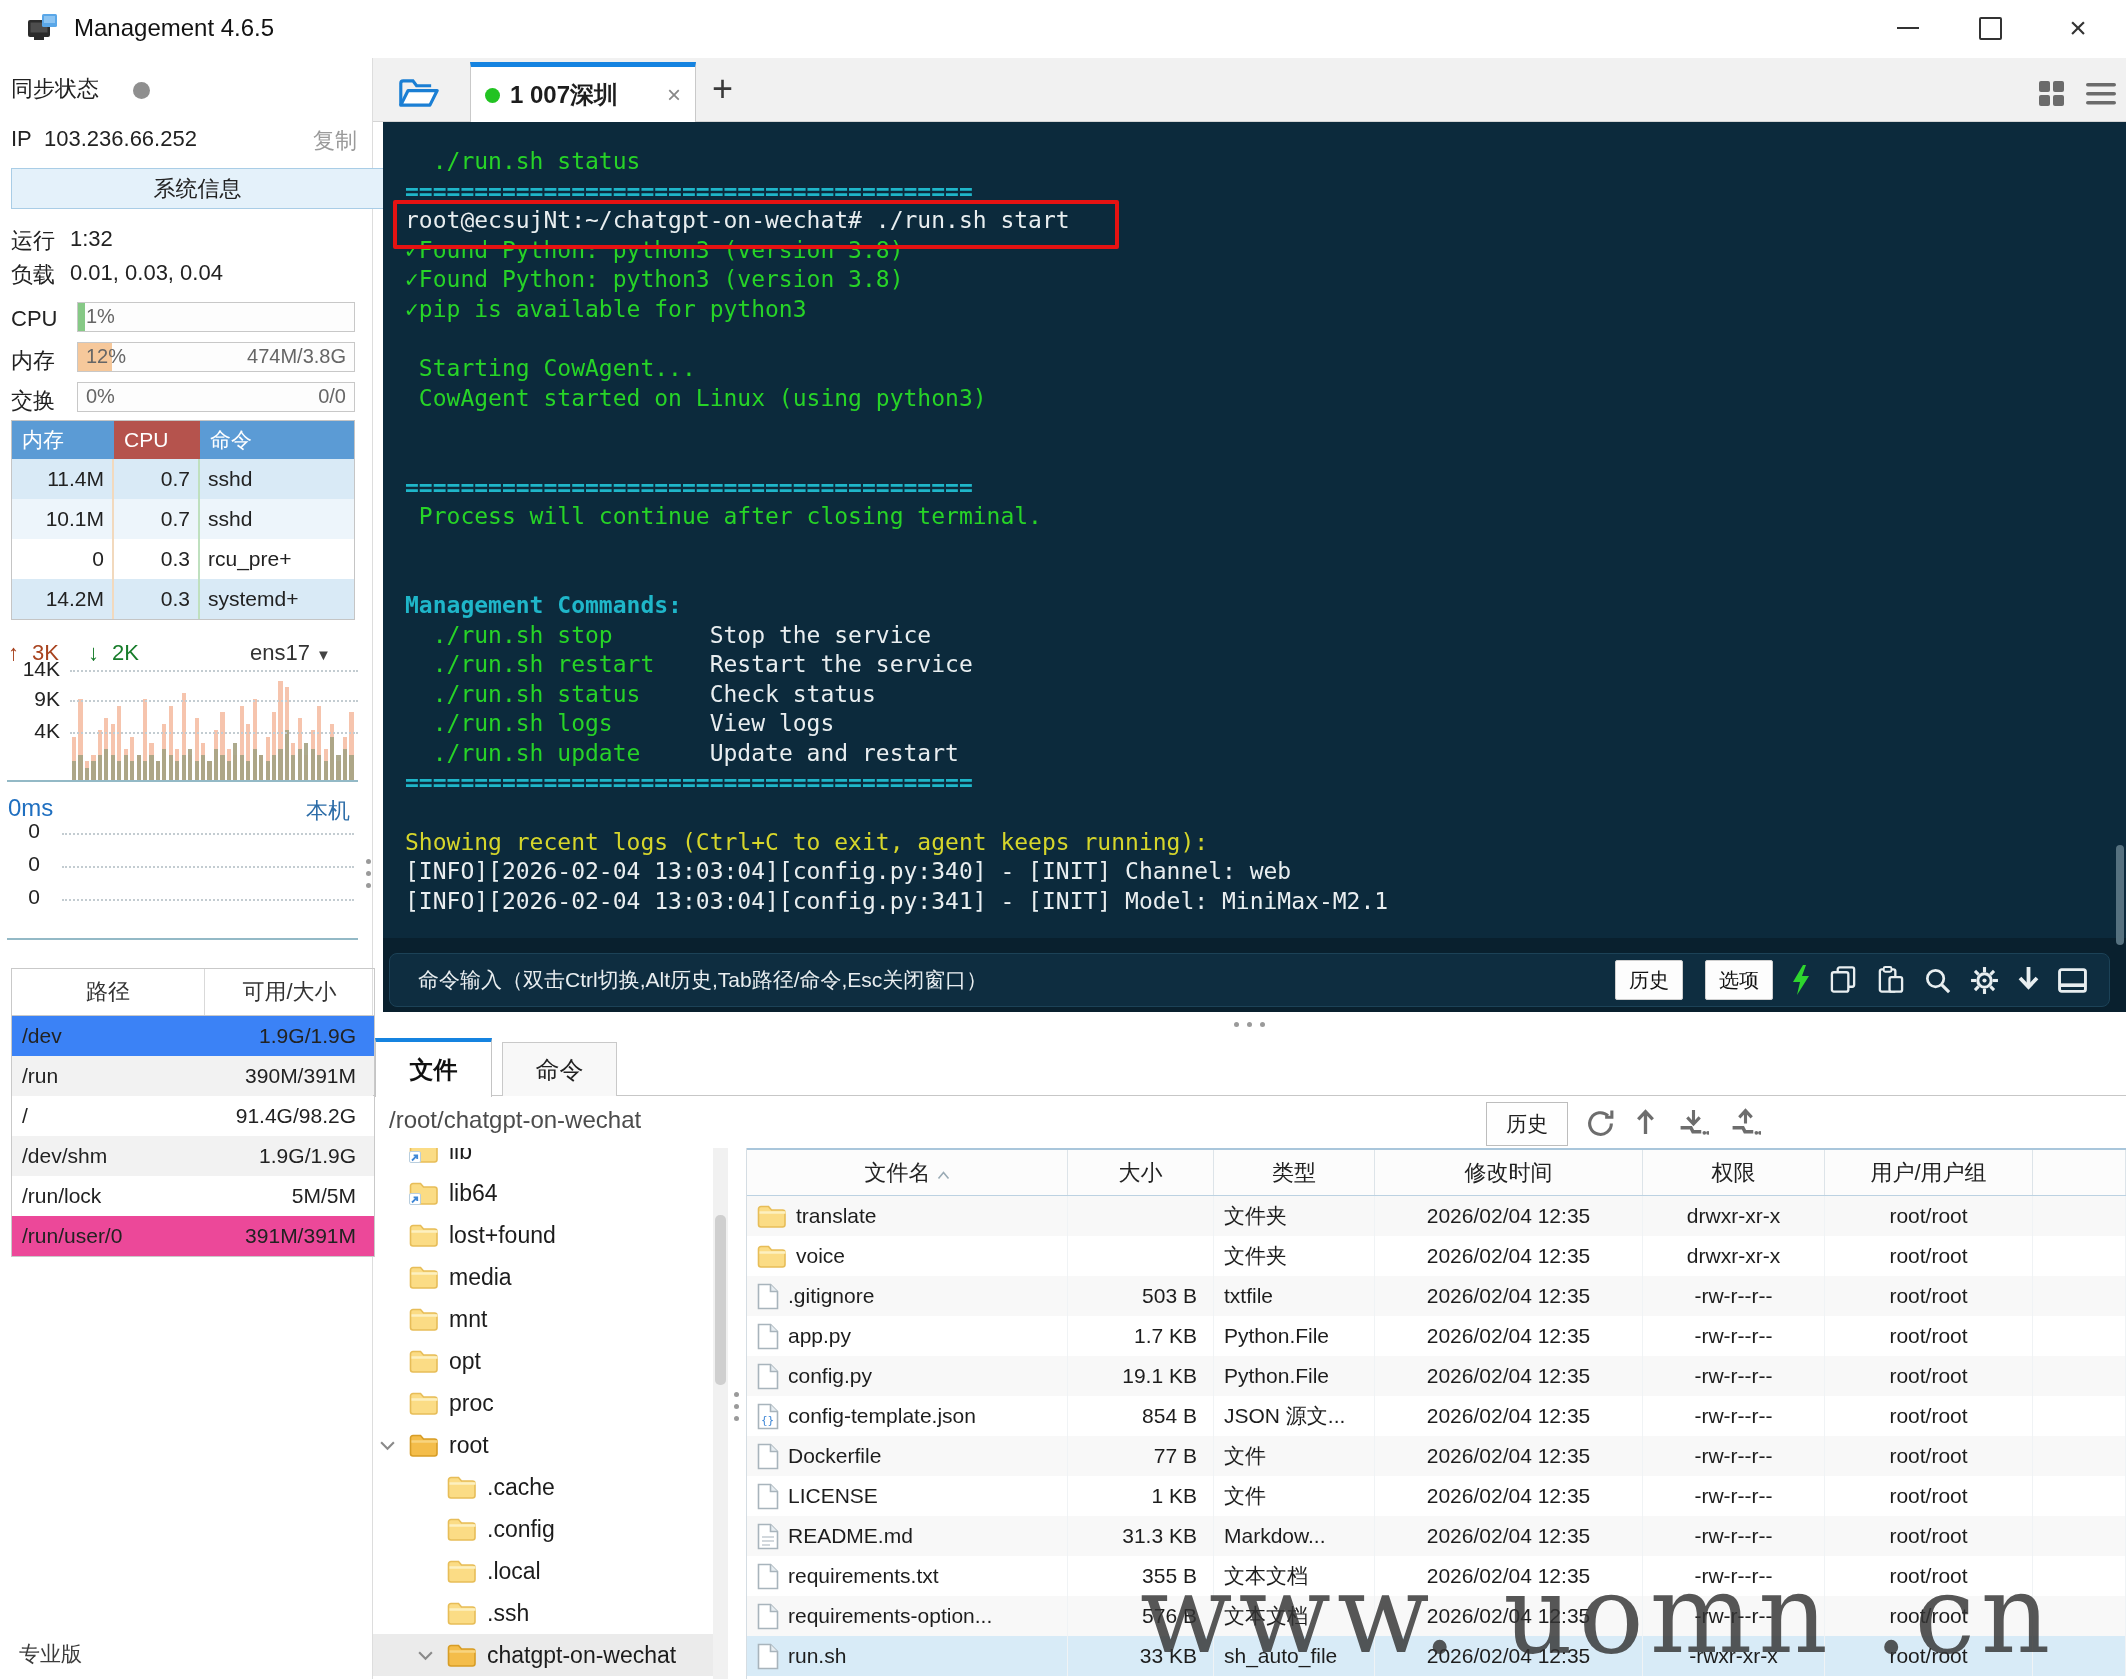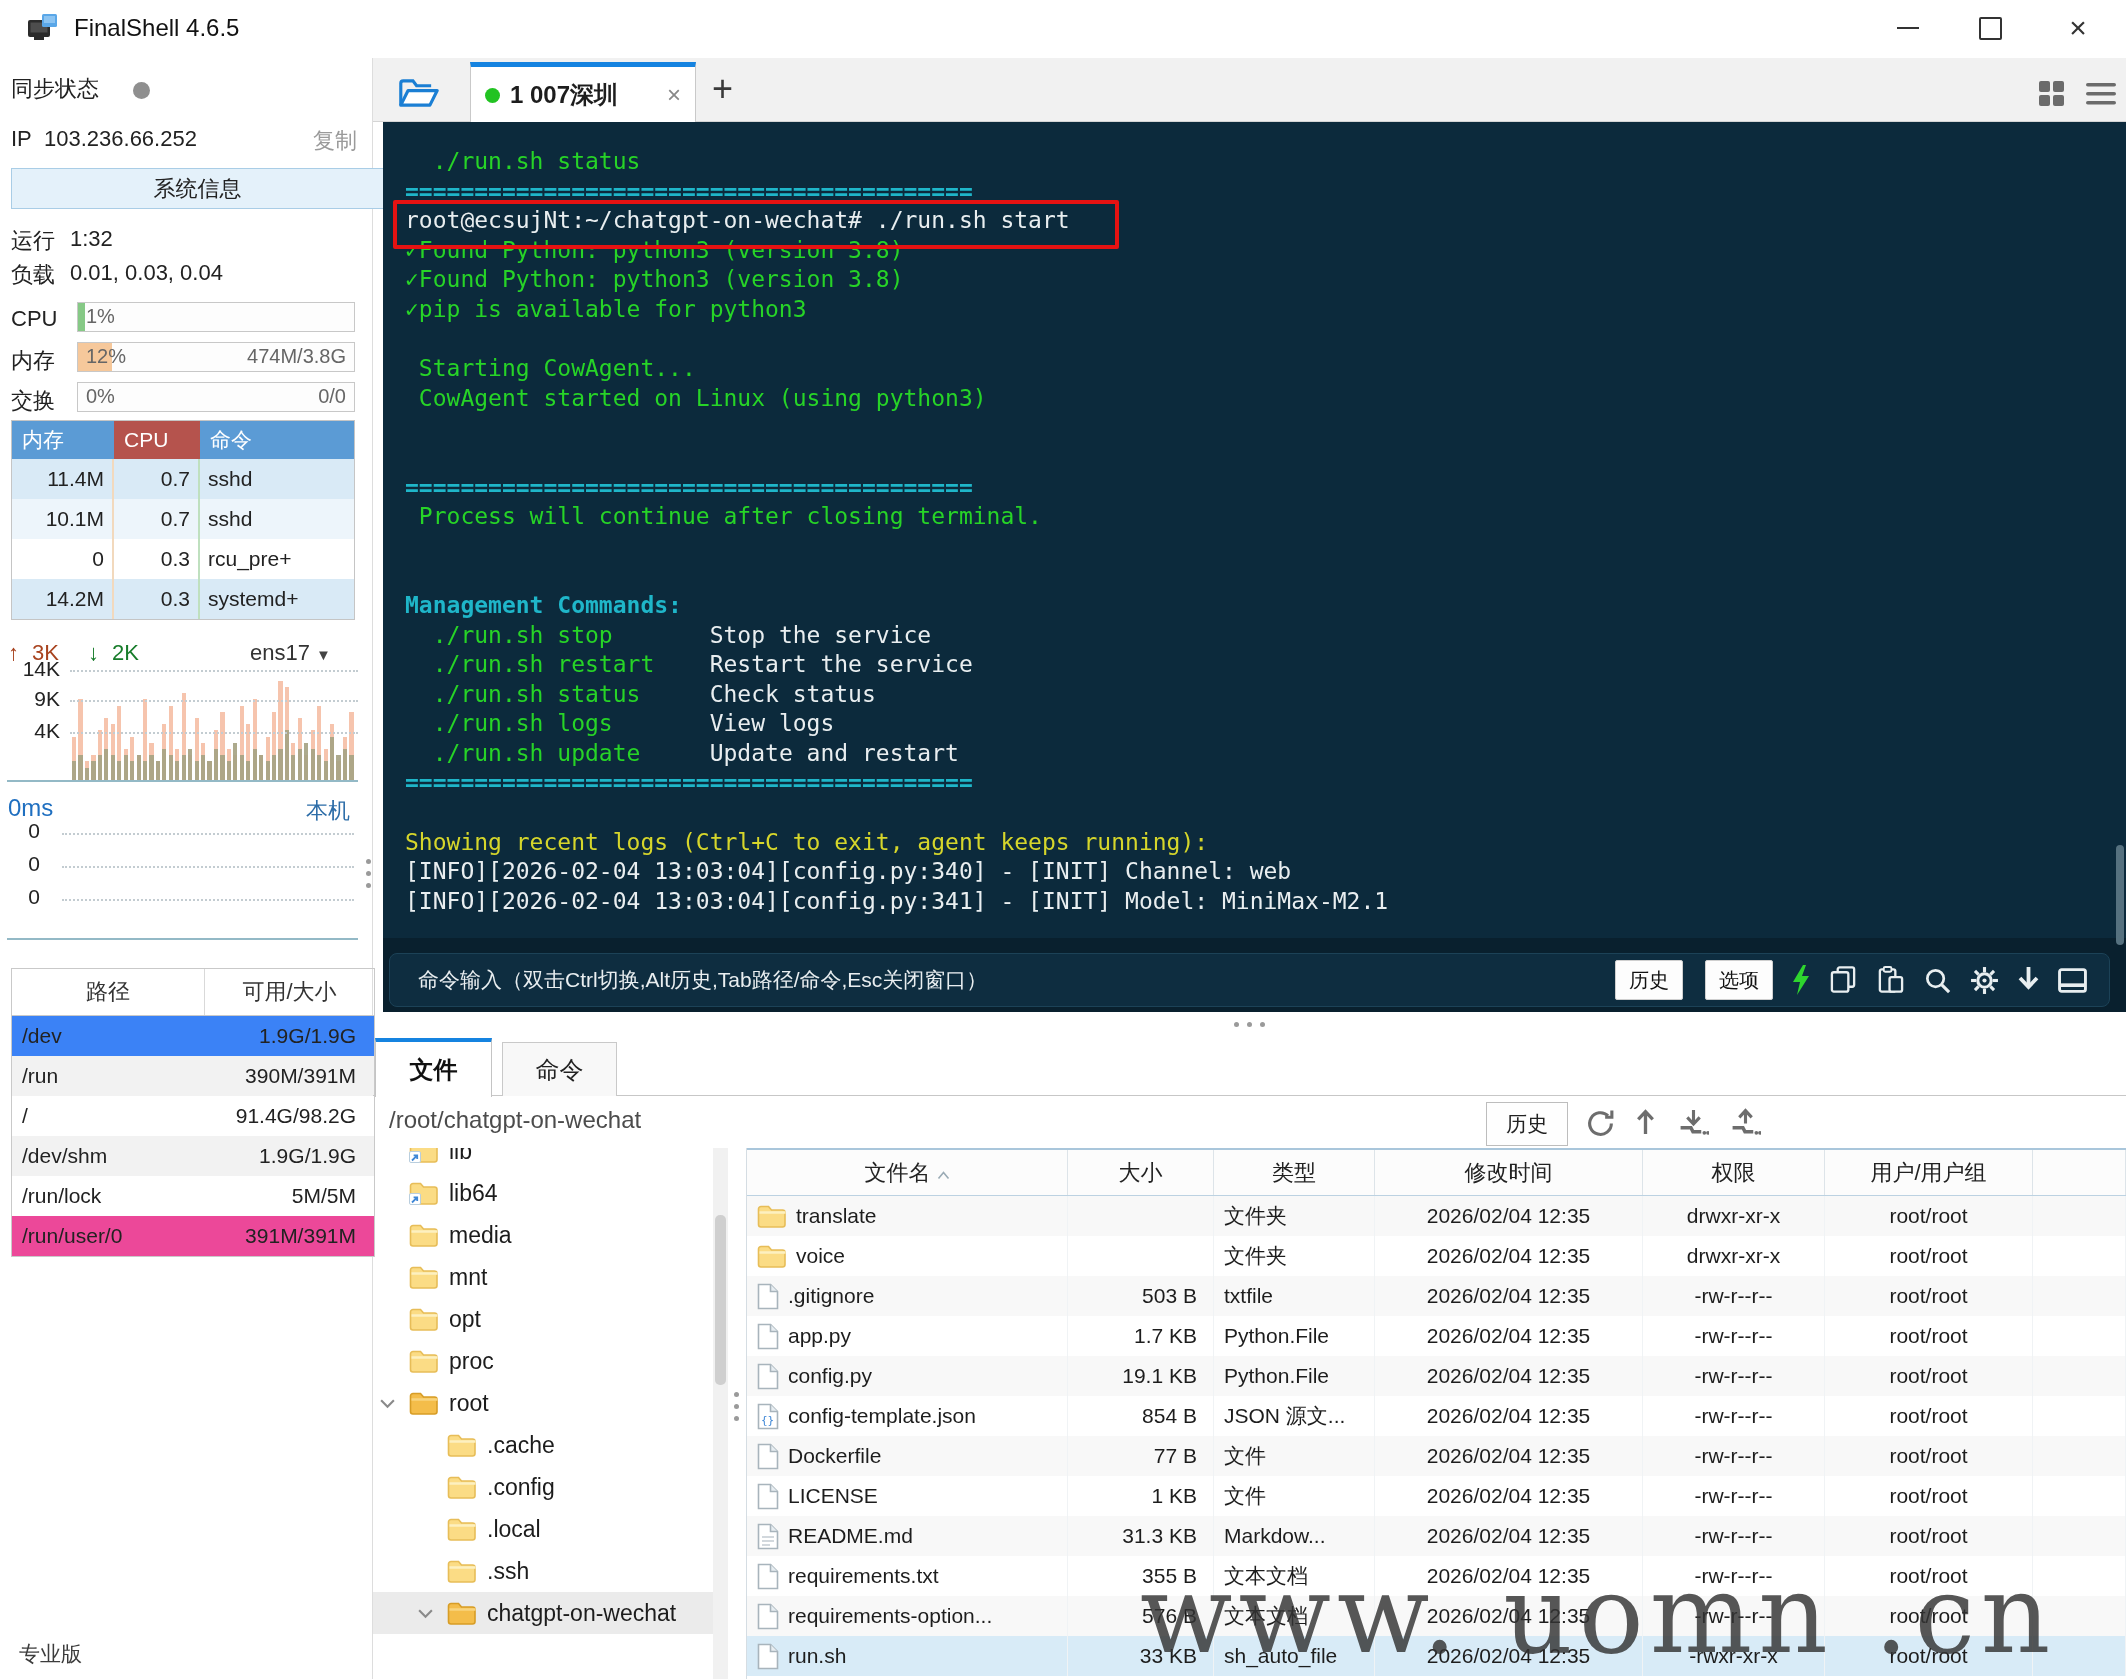--- a/index.html
+++ b/index.html
@@ -85,21 +85,21 @@
 <div class="abs" id="titlebar">
   <span class="abs" style="left:26px;top:12px;">
     <svg width="34" height="32">
         <rect x="2" y="8" width="22" height="17" rx="2" fill="#2b2b2b"></rect>
         <rect x="4.5" y="10.5" width="17" height="10" fill="#4d4d4d"></rect>
         <rect x="8" y="25" width="10" height="3" fill="#2b2b2b"></rect>
         <rect x="16" y="2" width="15" height="13" rx="1.5" fill="#5aa7e8"></rect>
         <rect x="18" y="4" width="11" height="7" fill="#8cc4f2"></rect>
       </svg>
   </span>
-  <span class="abs" id="title-text">FinalShell 4.6.5</span>
+  <span class="abs" id="title-text">Management 4.6.5</span>
   <div class="abs winbtn" style="left:1880px;">
       <div style="width:22px;height:2px;background:#333;"></div>
     </div>
   <div class="abs winbtn" style="left:1962px;">
       <div style="width:19px;height:19px;border:2px solid #333;border-radius:2px;"></div>
     </div>
   <div class="abs winbtn" style="left:2050px;font-size:30px;color:#333;">×</div>
 </div>
 
 <div class="abs" id="sidebar">
@@ -498,20 +498,29 @@
         </span>
         <span class="nm">lib64</span>
       </div>
       <div class="tree-item" style="padding-left: 36px;">
         <span style="display: inline-flex;">
           <svg width="30" height="24" viewBox="0 0 30 24">
             <path d="M1.5 20.5 V5 a2.5 2.5 0 0 1 2.5-2.5 h7.5 l3 3.5 h11 a2.5 2.5 0 0 1 2.5 2.5 v12 a2.5 2.5 0 0 1-2.5 2.5 h-21.5 a2.5 2.5 0 0 1-2.5-2.5 z" fill="#fbdc85" stroke="#e7bd58" stroke-width="1.6"></path>
             <path d="M2.5 8.5 h26" stroke="#fdf0c0" stroke-width="2.5"></path>
           </svg>
         </span>
+        <span class="nm">lost+found</span>
+      </div>
+      <div class="tree-item" style="padding-left: 36px;">
+        <span style="display: inline-flex;">
+          <svg width="30" height="24" viewBox="0 0 30 24">
+            <path d="M1.5 20.5 V5 a2.5 2.5 0 0 1 2.5-2.5 h7.5 l3 3.5 h11 a2.5 2.5 0 0 1 2.5 2.5 v12 a2.5 2.5 0 0 1-2.5 2.5 h-21.5 a2.5 2.5 0 0 1-2.5-2.5 z" fill="#fbdc85" stroke="#e7bd58" stroke-width="1.6"></path>
+            <path d="M2.5 8.5 h26" stroke="#fdf0c0" stroke-width="2.5"></path>
+          </svg>
+        </span>
         <span class="nm">media</span>
       </div>
       <div class="tree-item" style="padding-left: 36px;">
         <span style="display: inline-flex;">
           <svg width="30" height="24" viewBox="0 0 30 24">
             <path d="M1.5 20.5 V5 a2.5 2.5 0 0 1 2.5-2.5 h7.5 l3 3.5 h11 a2.5 2.5 0 0 1 2.5 2.5 v12 a2.5 2.5 0 0 1-2.5 2.5 h-21.5 a2.5 2.5 0 0 1-2.5-2.5 z" fill="#fbdc85" stroke="#e7bd58" stroke-width="1.6"></path>
             <path d="M2.5 8.5 h26" stroke="#fdf0c0" stroke-width="2.5"></path>
           </svg>
         </span>
         <span class="nm">mnt</span>

